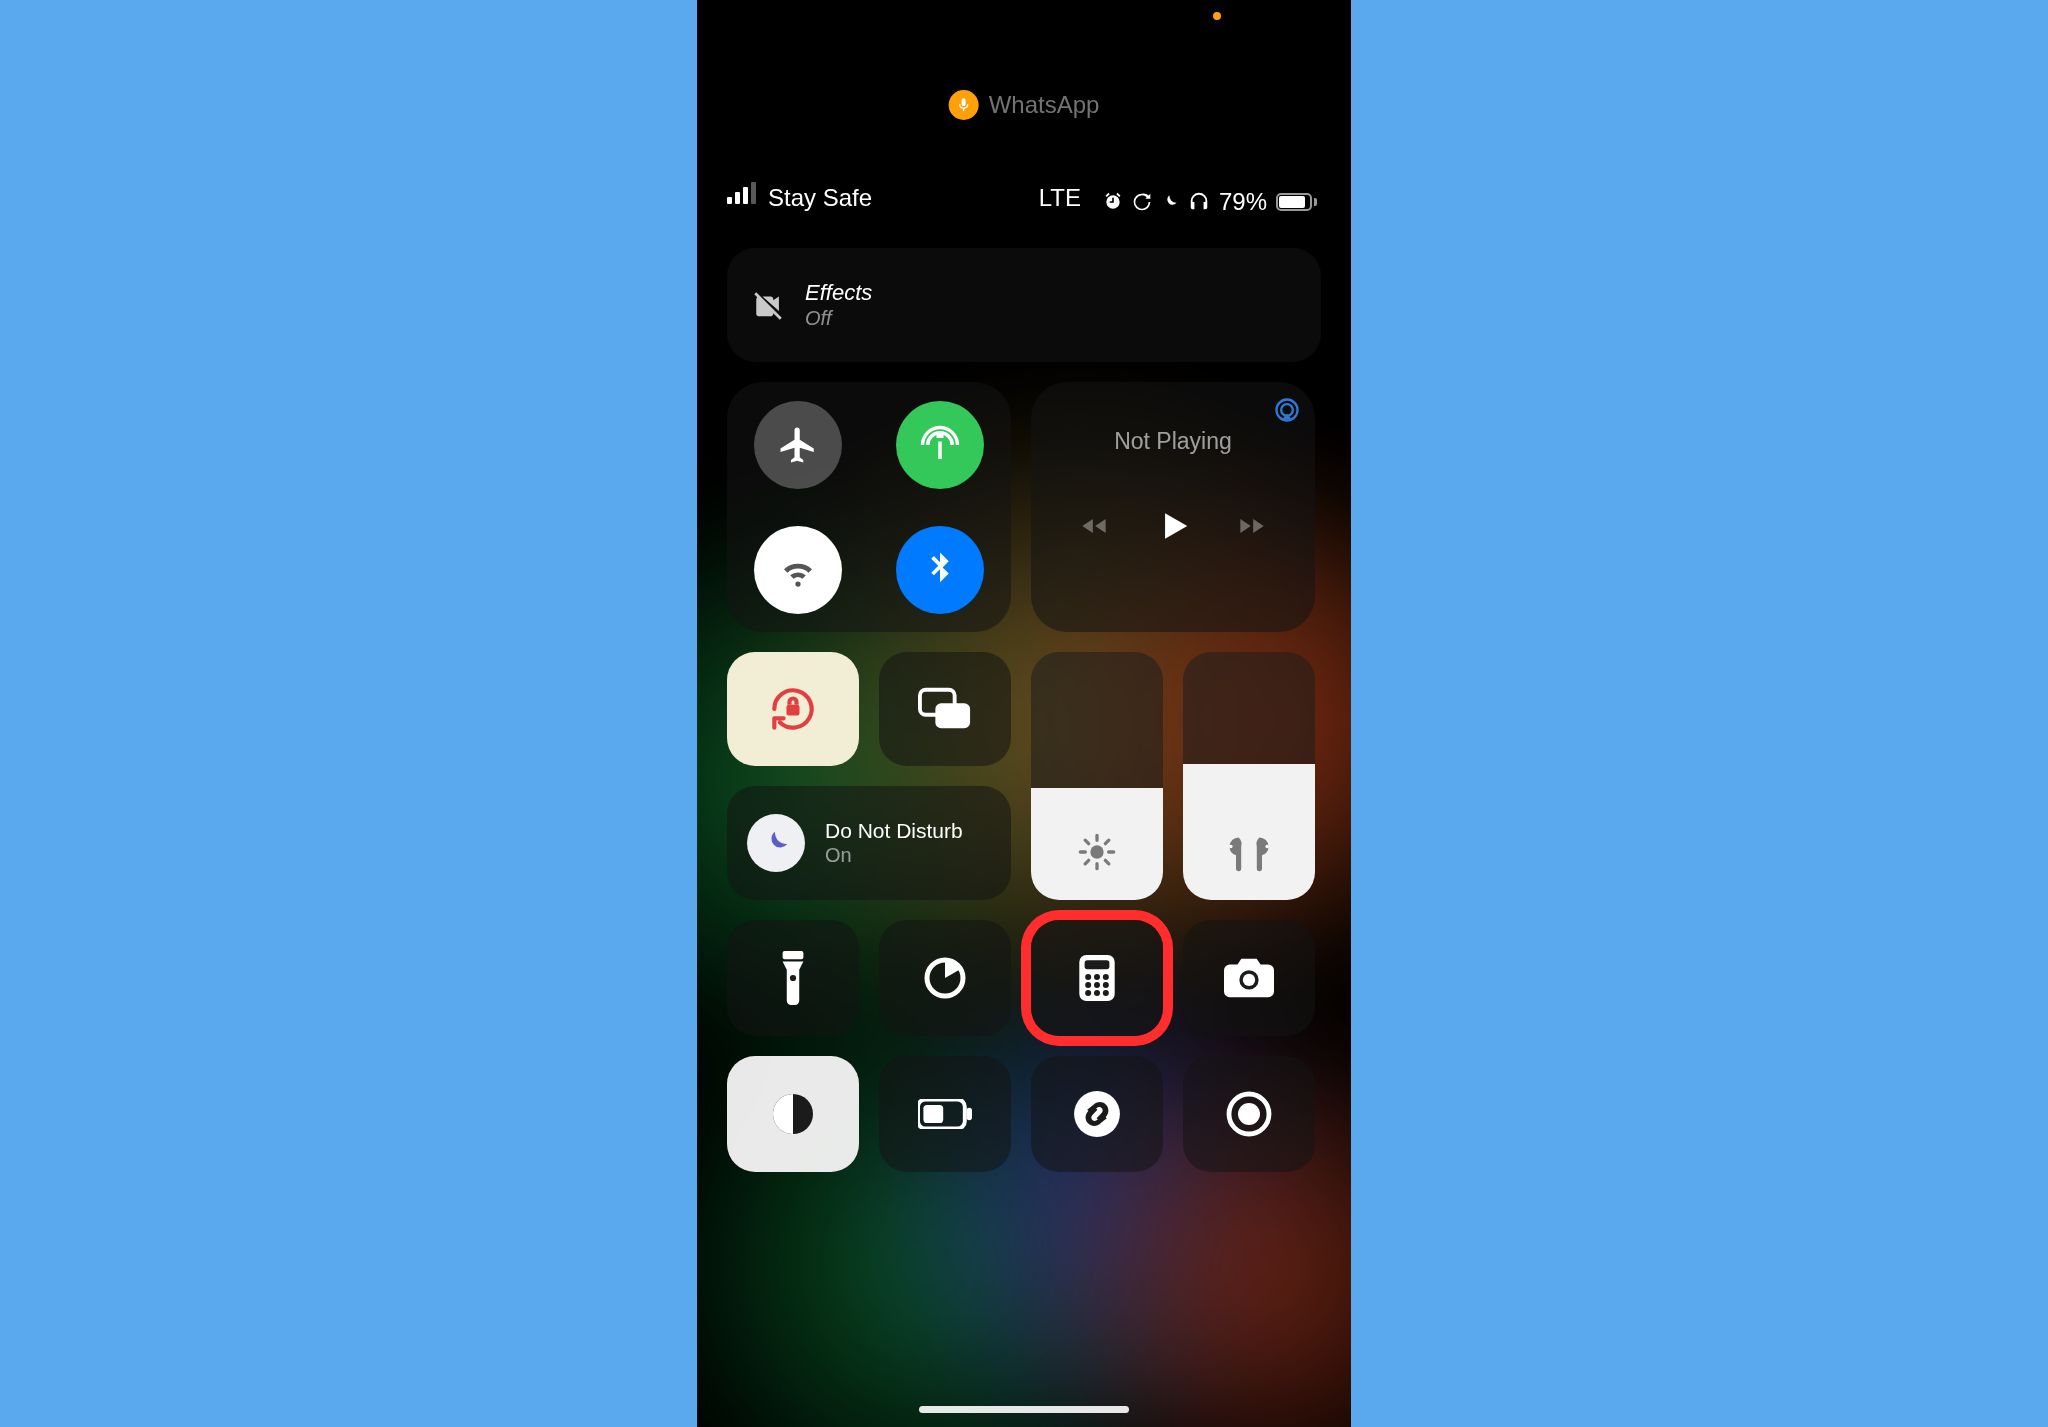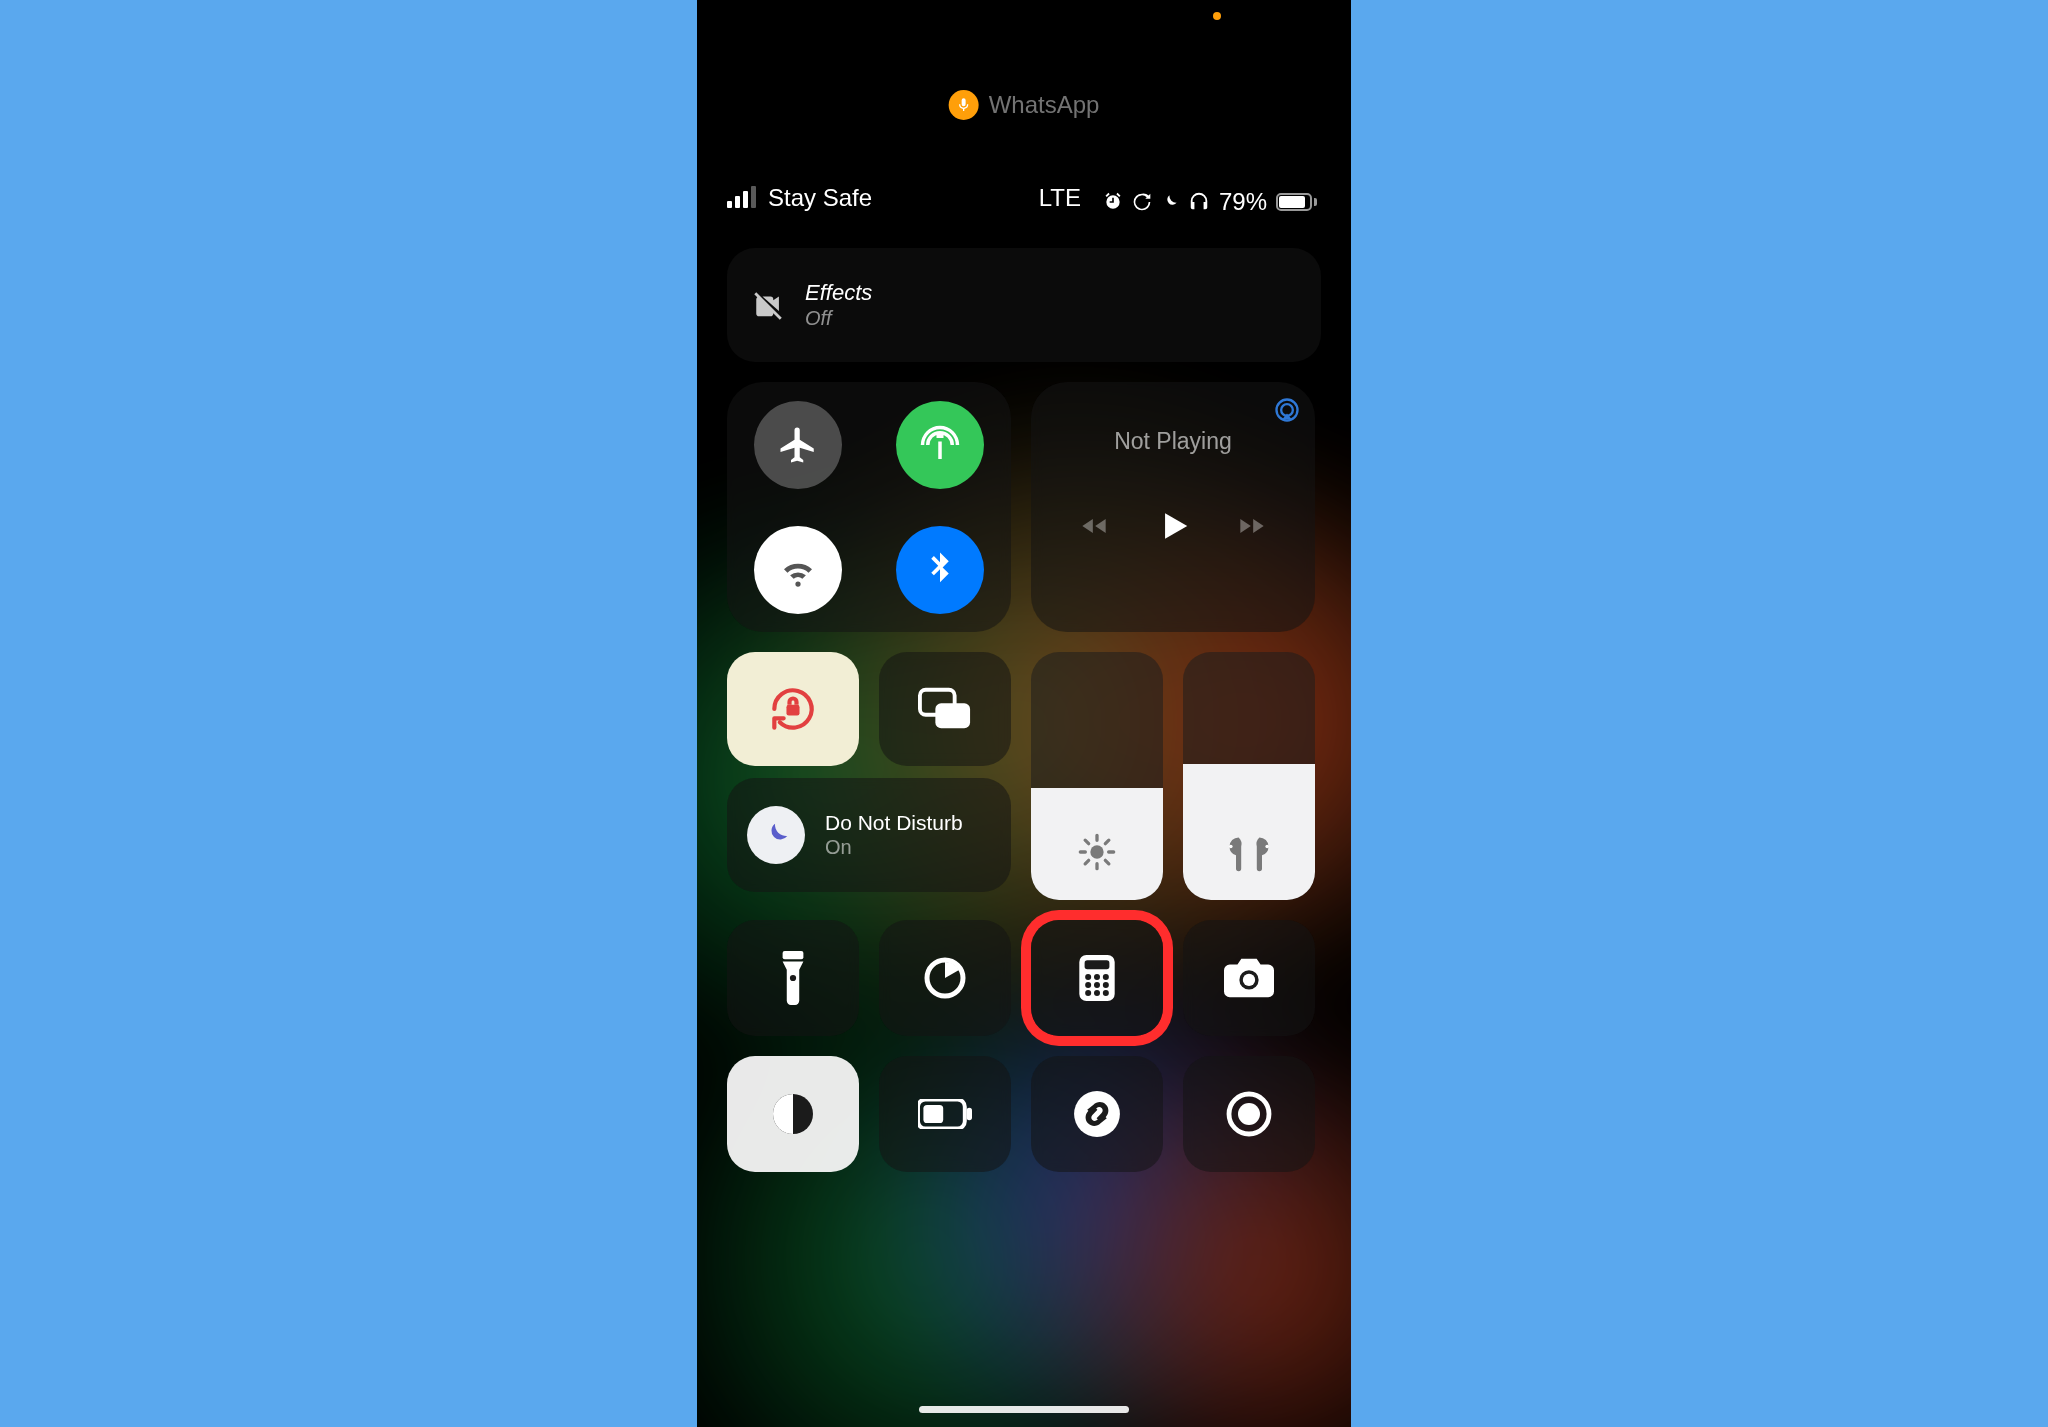--- a/index.html
+++ b/index.html
@@ -56,21 +56,21 @@
     display:flex; align-items:center; justify-content:center;
   }
   .mic-pill .dot svg { width:16px; height:16px; fill:#fff; }
 
   
   .status-bar {
     position:absolute; top:180px; left:0; right:0; height:36px;
     display:flex; align-items:center; color:#fff; padding:0 34px 0 30px;
     font-size:24px;
   }
-  .status-left { display:flex; align-items:center; gap:12px; flex:1; }
+  .status-left { display:flex; align-items:flex-start; gap:12px; flex:1; }
   .signal-bars { display:flex; align-items:flex-end; gap:3px; height:20px; }
   .signal-bars span { width:5px; background:#fff; border-radius:1px; }
   .signal-bars span:nth-child(1){height:7px;}
   .signal-bars span:nth-child(2){height:12px;}
   .signal-bars span:nth-child(3){height:17px;}
   .signal-bars span:nth-child(4){height:22px; background:rgba(255,255,255,0.35);}
   .status-right { display:flex; align-items:center; gap:9px;margin-top:8px; }
   .status-right svg { fill:#fff; }
   .battery { display:flex; align-items:center; gap:2px;}
   .battery-body { width:36px; height:18px; border:2px solid rgba(255,255,255,0.6); border-radius:5px; position:relative; }
@@ -115,21 +115,21 @@
   .media { padding:22px; color:rgba(255,255,255,0.65); }
   .airplay-badge { position:absolute; top:14px; right:14px; width:28px; height:28px; }
   .media-title { text-align:center; font-size:23px; margin-top:24px; color:rgba(255,255,255,0.6);}
   .media-controls { display:flex; justify-content:center; align-items:center; gap:42px; margin-top:52px; }
   .media-controls svg { fill:rgba(255,255,255,0.35); }
   .media-controls .play svg { fill:#fff; width:38px; height:38px;}
   .media-controls .skip svg { width:36px; height:28px;}
 
   
   .row3 { display:flex; gap:20px; margin-top:20px; height:248px; }
-  .col-left { width:284px; display:flex; flex-direction:column; gap:12px; }
+  .col-left { width:284px; display:flex; flex-direction:column; gap:20px; }
   .two-sq { display:flex; gap:20px; }
   .sq { width:132px; height:114px; border-radius:28px; display:flex; align-items:center; justify-content:center; }
   .sq.cream { background:#f2eed5; }
   .dnd-tile { height:114px; display:flex; align-items:center; gap:20px; padding:0 20px; border-radius:28px; }
   .dnd-circle { width:58px; height:58px; border-radius:50%; background:#eef0f3; display:flex; align-items:center; justify-content:center;}
   .dnd-tile .txt .t { color:#fff; font-size:21px; line-height:1.15;}
   .dnd-tile .txt .s { color:rgba(255,255,255,0.55); font-size:20px;}
   .slider { width:132px; height:248px; border-radius:28px; overflow:hidden; position:relative; background:rgba(30,30,30,0.55);}
   .slider .fill { position:absolute; left:0; right:0; bottom:0; background:#f2f2f3; }
   .slider.brightness .fill { height:45%; }

